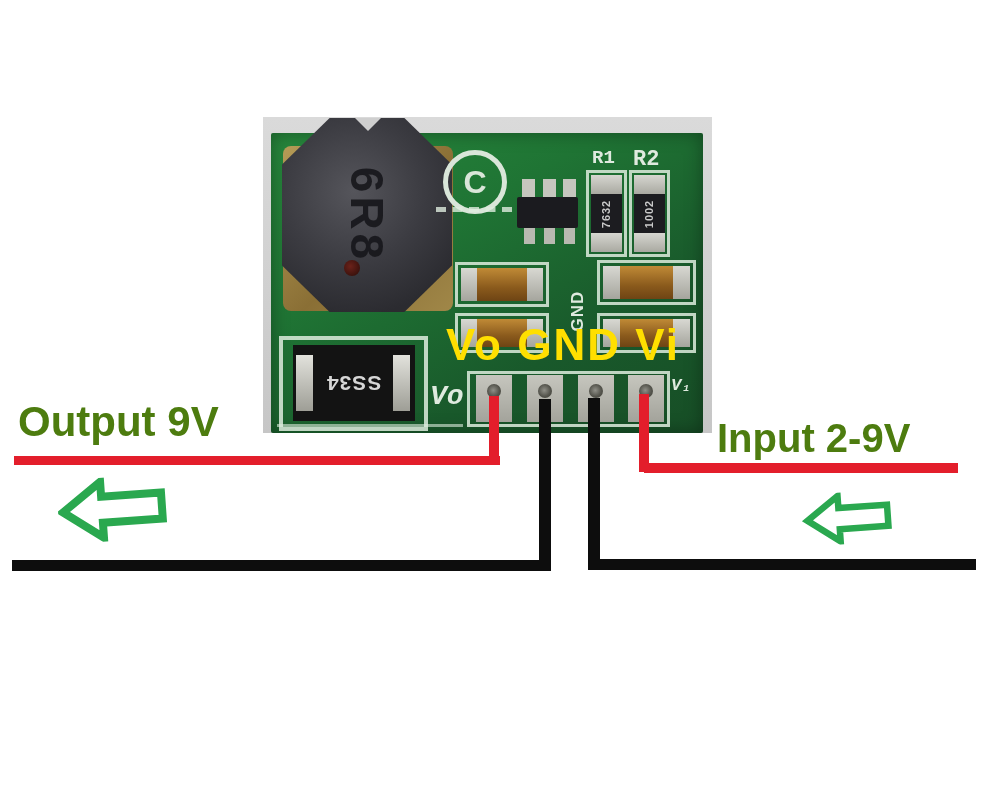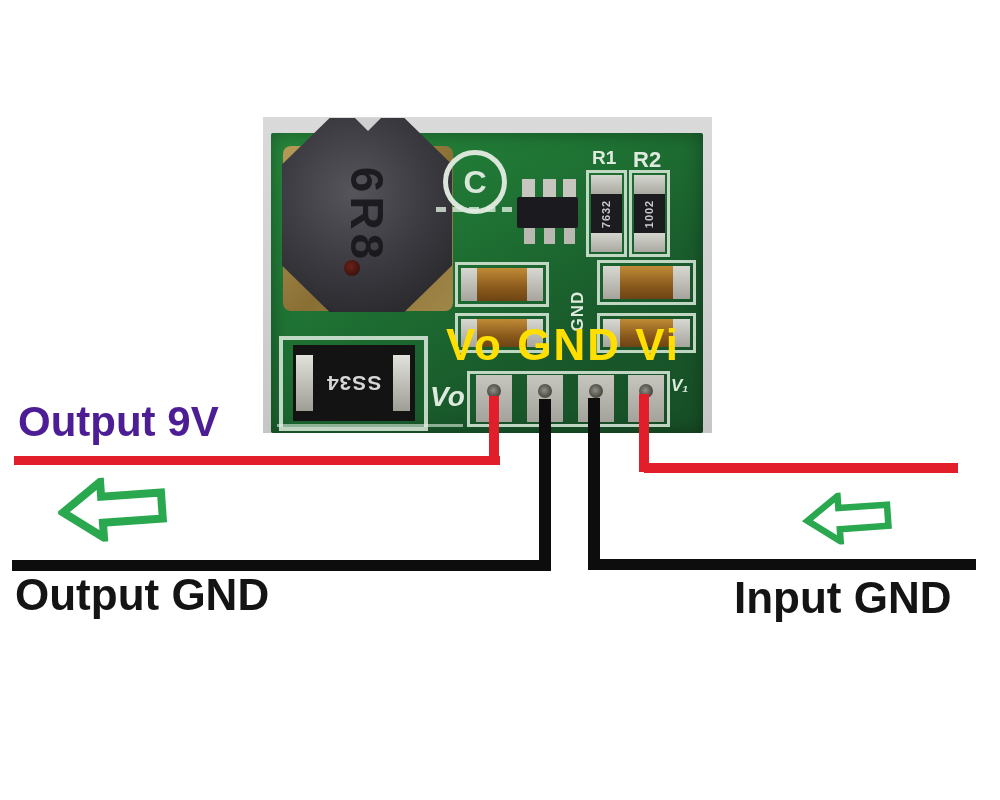--- a/index.html
+++ b/index.html
@@ -28,21 +28,21 @@
 
   .cmark{position:absolute;left:172px;top:17px;width:54px;height:54px;border-radius:50%;
          border:5px solid #d9e6d9;color:#d9e6d9;display:flex;align-items:center;justify-content:center;
          font-size:32px;font-weight:bold;}
   .silk-dash{position:absolute;left:165px;top:74px;width:76px;border-top:5px dashed rgba(222,236,222,.8);}
 
   .ic-pad{position:absolute;width:13px;height:18px;top:46px;background:#c6c6be;}
   .ic-body{position:absolute;left:246px;top:64px;width:61px;height:31px;background:#1b1b1f;border-radius:2px;}
   .ic-leg{position:absolute;width:11px;height:16px;top:95px;background:#b9b9b1;}
 
-  .silk-label{position:absolute;color:#dfeadf;font-weight:bold;}
+  .silk-label{position:absolute;color:#dfeadf;font-weight:bold;font-family:Liberation Mono, monospace;}
   .r-box{position:absolute;top:37px;width:41px;height:87px;border:3px solid rgba(222,236,222,.85);
          display:flex;flex-direction:column;padding:2px;box-sizing:border-box;}
   .r-end{height:19px;background:linear-gradient(180deg,#d6d6d0,#a9a9a1);}
   .r-mid{flex:1;background:#1c1c20;display:flex;align-items:center;justify-content:center;}
   .r-mark{transform:rotate(-90deg);font-size:11px;color:#c9c9c9;font-weight:bold;letter-spacing:1px;}
 
   .cap-box{position:absolute;border:3px solid rgba(222,236,222,.85);box-sizing:border-box;
            display:flex;padding:3px;}
   .cap{flex:1;display:flex;}
   .cap-end{width:20%;background:linear-gradient(180deg,#d8d8d2,#a5a59d);}
@@ -71,21 +71,21 @@
   .pin-overlay{position:absolute;left:446px;top:320px;font-size:44px;font-weight:bold;
                color:#ffdf00;letter-spacing:2px;white-space:nowrap;}
 
   
   .wire{position:absolute;}
   .w-red{background:#e31e2b;}
   .w-black{background:#0d0d0d;}
 
   
   .lbl{position:absolute;font-weight:bold;white-space:nowrap;line-height:1.05;}
-  .lbl-red{color:#4c1d95;}
+  .lbl-red{color:#4d7c0f;}
   .lbl-black{color:#141414;}
   .out9{left:18px;top:400px;font-size:42px;}
   .in29{left:717px;top:417px;font-size:40px;}
   .outg{left:15px;top:572px;font-size:44px;}
   .ing{left:734px;top:575px;font-size:44px;}
 
   .arrow{position:absolute;}
 </style>
 </head>
 <body>
@@ -198,22 +198,21 @@
   <div class="wire w-red" style="left:489px;top:396px;width:10px;height:66px;"></div>
   <div class="wire w-red" style="left:14px;top:456px;width:486px;height:9px;"></div>
   <div class="wire w-black" style="left:539px;top:399px;width:12px;height:172px;"></div>
   <div class="wire w-black" style="left:12px;top:560px;width:539px;height:11px;"></div>
   <div class="wire w-black" style="left:588px;top:398px;width:12px;height:172px;"></div>
   <div class="wire w-black" style="left:588px;top:559px;width:388px;height:11px;"></div>
   <div class="wire w-red" style="left:639px;top:394px;width:10px;height:78px;"></div>
   <div class="wire w-red" style="left:644px;top:463px;width:314px;height:10px;"></div>
 
   <div class="lbl lbl-red out9">Output 9V</div>
-  <div class="lbl lbl-black outg">Output GND</div>
-  <div class="lbl lbl-black ing">Input GND</div>
+  <div class="lbl lbl-red in29">Input 2-9V</div>
 
   <svg class="arrow" style="left:58px;top:477px;transform:rotate(-4deg);" width="110" height="64" viewBox="0 0 110 64">
     <polygon points="104,19 44,19 44,4 5,32 44,60 44,45 104,45" fill="#ffffff" stroke="#2aa84f" stroke-width="8" stroke-linejoin="miter"></polygon>
   </svg>
   <svg class="arrow" style="left:796px;top:492px;transform:rotate(-4deg);" width="104" height="52" viewBox="0 0 110 64">
     <polygon points="104,19 44,19 44,4 5,32 44,60 44,45 104,45" fill="#ffffff" stroke="#2aa84f" stroke-width="8" stroke-linejoin="miter"></polygon>
   </svg>
 
 </div>
 

